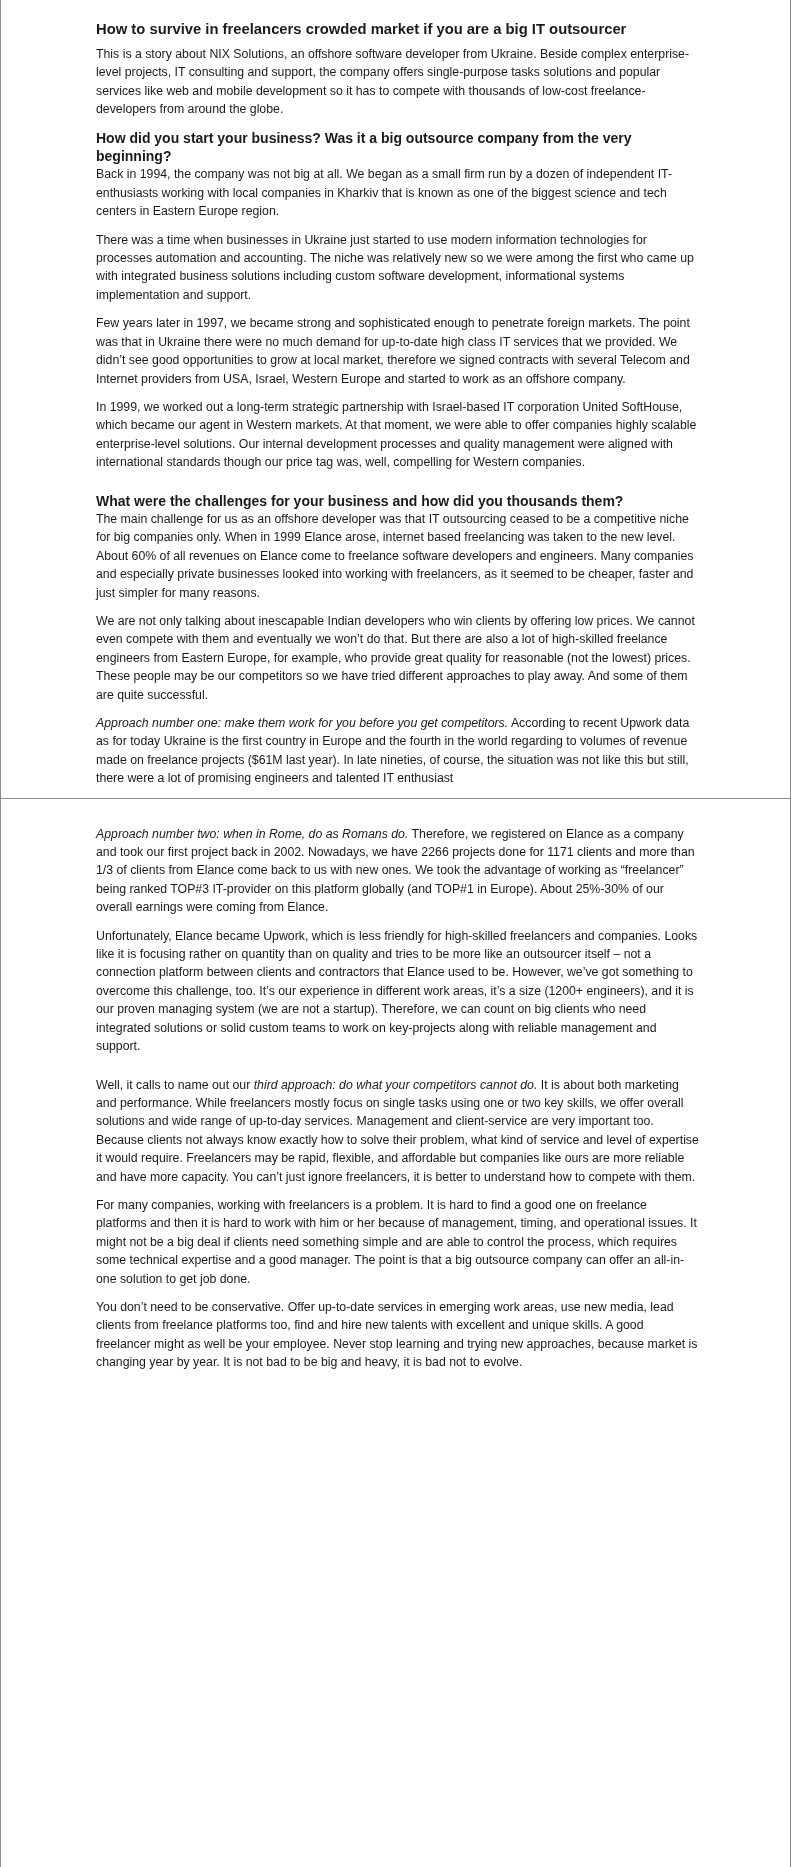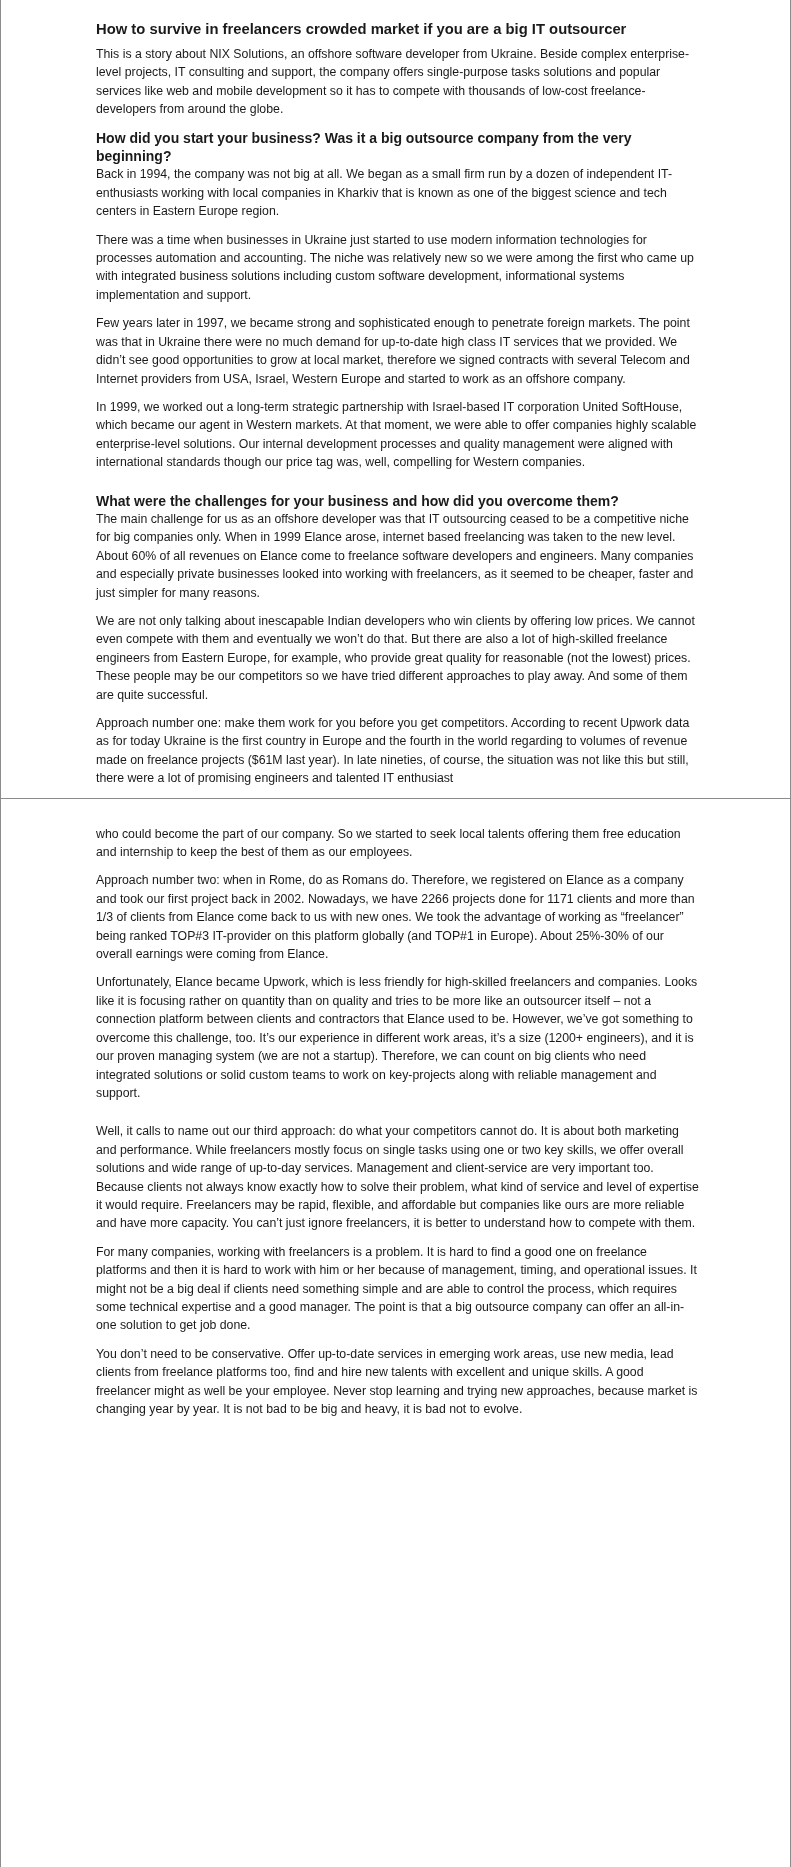--- a/index.html
+++ b/index.html
@@ -33,20 +33,21 @@
   .paragraph{
     margin:0 0 10px 0;
   }
   .heading{
     font-size:14px;
     line-height:18.4px;
     font-weight:700;
     margin:0;
   }
   .italic{
+    font-style:italic;
   }
   .page-break{
     height:0;
     border-top:1px solid var(--border);
     margin:6px -90px 26px -95px;
   }
   .spacer{
     height:10px;
   }
 </style>
@@ -56,26 +57,25 @@
 <div class="page">
   <h1 class="article-title">How to survive in freelancers crowded market if you are a big IT outsourcer</h1>
   <div>
       <p class="paragraph"><span>This is a story about NIX Solutions, an offshore software developer from Ukraine. Beside complex enterprise-level projects, IT consulting and support, the company offers single-purpose tasks solutions and popular services like web and mobile development so it has to compete with thousands of low-cost freelance-developers from around the globe.</span></p>
       <h2 class="heading"><span>How did you start your business? Was it a big outsource company from the very beginning?</span></h2>
       <p class="paragraph"><span>Back in 1994, the company was not big at all. We began as a small firm run by a dozen of independent IT-enthusiasts working with local companies in Kharkiv that is known as one of the biggest science and tech centers in Eastern Europe region.</span></p>
       <p class="paragraph"><span>There was a time when businesses in Ukraine just started to use modern information technologies for processes automation and accounting. The niche was relatively new so we were among the first who came up with integrated business solutions including custom software development, informational systems implementation and support.</span></p>
       <p class="paragraph"><span>Few years later in 1997, we became strong and sophisticated enough to penetrate foreign markets. The point was that in Ukraine there were no much demand for up-to-date high class IT services that we provided. We didn’t see good opportunities to grow at local market, therefore we signed contracts with several Telecom and Internet providers from USA, Israel, Western Europe and started to work as an offshore company.</span></p>
       <p class="paragraph"><span>In 1999, we worked out a long-term strategic partnership with Israel-based IT corporation United SoftHouse, which became our agent in Western markets. At that moment, we were able to offer companies highly scalable enterprise-level solutions. Our internal development processes and quality management were aligned with international standards though our price tag was, well, compelling for Western companies.</span></p>
       <div class="spacer"></div>
-      <h2 class="heading"><span>What were the challenges for your business and how did you overcome them?</span></h2>
+      <h2 class="heading"><span>What were the challenges for your business and how did you thousands them?</span></h2>
       <p class="paragraph"><span>The main challenge for us as an offshore developer was that IT outsourcing ceased to be a competitive niche for big companies only. When in 1999 Elance arose, internet based freelancing was taken to the new level. About 60% of all revenues on Elance come to freelance software developers and engineers. Many companies and especially private businesses looked into working with freelancers, as it seemed to be cheaper, faster and just simpler for many reasons.</span></p>
       <p class="paragraph"><span>We are not only talking about inescapable Indian developers who win clients by offering low prices. We cannot even compete with them and eventually we won’t do that. But there are also a lot of high-skilled freelance engineers from Eastern Europe, for example, who provide great quality for reasonable (not the lowest) prices. These people may be our competitors so we have tried different approaches to play away. And some of them are quite successful.</span></p>
       <p class="paragraph"><span class="italic">Approach number one: make them work for you before you get competitors.</span><span> According to recent Upwork data as for today Ukraine is the first country in Europe and the fourth in the world regarding to volumes of revenue made on freelance projects ($61M last year). In late nineties, of course, the situation was not like this but still, there were a lot of promising engineers and talented IT enthusiast</span></p>
       <div class="page-break"></div>
-      <p class="paragraph"><span>who could become the part of our company. So we started to seek local talents offering them free education and internship to keep the best of them as our employees.</span></p>
       <p class="paragraph"><span class="italic">Approach number two: when in Rome, do as Romans do.</span><span> Therefore, we registered on Elance as a company and took our first project back in 2002. Nowadays, we have 2266 projects done for 1171 clients and more than 1/3 of clients from Elance come back to us with new ones. We took the advantage of working as “freelancer” being ranked TOP#3 IT-provider on this platform globally (and TOP#1 in Europe). About 25%-30% of our overall earnings were coming from Elance.</span></p>
       <p class="paragraph"><span>Unfortunately, Elance became Upwork, which is less friendly for high-skilled freelancers and companies. Looks like it is focusing rather on quantity than on quality and tries to be more like an outsourcer itself – not a connection platform between clients and contractors that Elance used to be. However, we’ve got something to overcome this challenge, too. It’s our experience in different work areas, it’s a size (1200+ engineers), and it is our proven managing system (we are not a startup). Therefore, we can count on big clients who need integrated solutions or solid custom teams to work on key-projects along with reliable management and support.</span></p>
       <div class="spacer"></div>
       <p class="paragraph"><span>Well, it calls to name out our </span><span class="italic">third approach: do what your competitors cannot do.</span><span> It is about both marketing and performance. While freelancers mostly focus on single tasks using one or two key skills, we offer overall solutions and wide range of up-to-day services. Management and client-service are very important too. Because clients not always know exactly how to solve their problem, what kind of service and level of expertise it would require. Freelancers may be rapid, flexible, and affordable but companies like ours are more reliable and have more capacity. You can’t just ignore freelancers, it is better to understand how to compete with them.</span></p>
       <p class="paragraph"><span>For many companies, working with freelancers is a problem. It is hard to find a good one on freelance platforms and then it is hard to work with him or her because of management, timing, and operational issues. It might not be a big deal if clients need something simple and are able to control the process, which requires some technical expertise and a good manager. The point is that a big outsource company can offer an all-in-one solution to get job done.</span></p>
       <p class="paragraph"><span>You don’t need to be conservative. Offer up-to-date services in emerging work areas, use new media, lead clients from freelance platforms too, find and hire new talents with excellent and unique skills. A good freelancer might as well be your employee. Never stop learning and trying new approaches, because market is changing year by year. It is not bad to be big and heavy, it is bad not to evolve.</span></p>
     </div>
 </div>
 
 </body></html>

